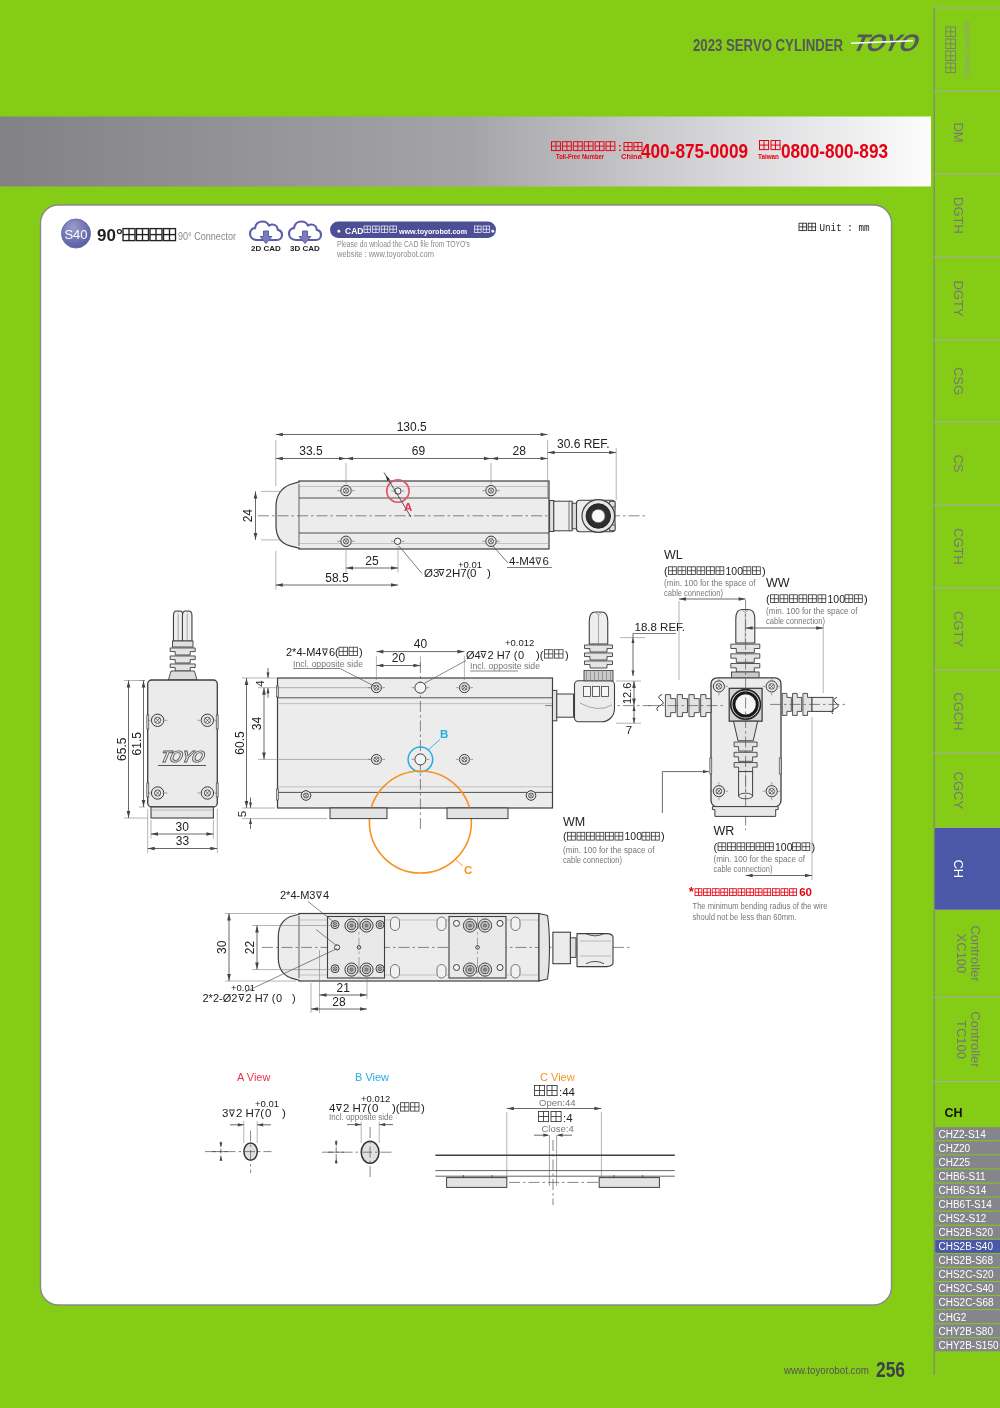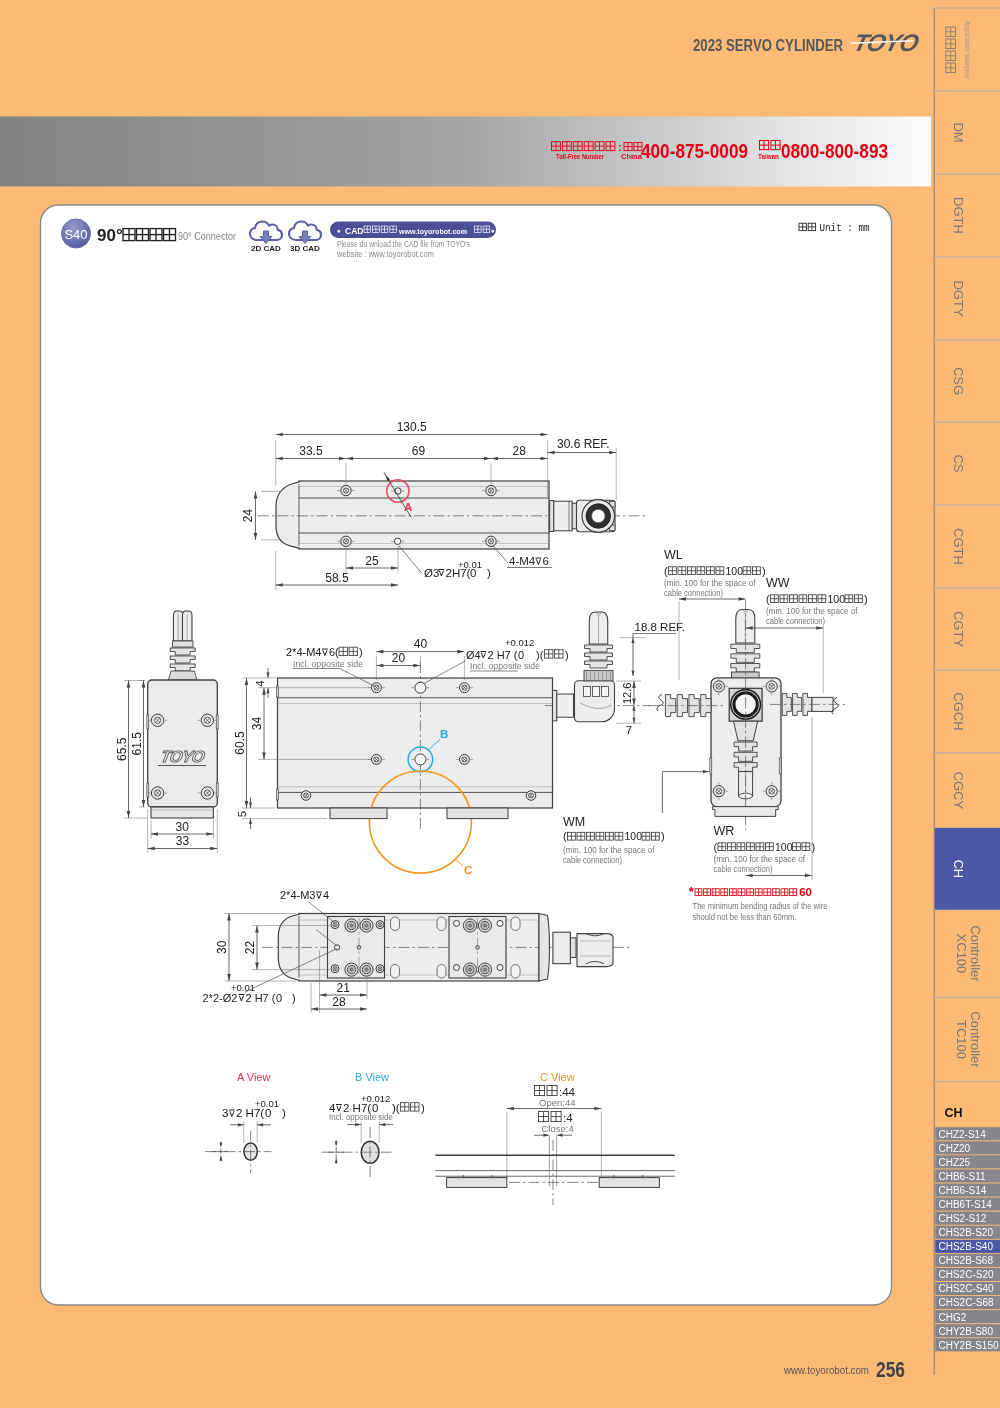--- a/index.html
+++ b/index.html
@@ -1,15 +1,15 @@
 <!DOCTYPE html>
 <html><head><meta charset="utf-8"><title>256</title>
 <style>
 html,body{margin:0;padding:0;background:#fff}
-#page{position:relative;width:1000px;height:1408px;background:#fdba74;overflow:hidden;font-family:"Liberation Sans",sans-serif}
+#page{position:relative;width:1000px;height:1408px;background:#84cc16;overflow:hidden;font-family:"Liberation Sans",sans-serif}
 </style></head>
 <body>
 <div id="page">
 <svg width="1000" height="1408" viewBox="0 0 1000 1408">
 <defs>
 <linearGradient id="gradbar" x1="0" y1="0" x2="1" y2="0">
 <stop offset="0" stop-color="#828285"></stop>
           <stop offset="0.5" stop-color="#a4a4a7"></stop>
           <stop offset="0.78" stop-color="#d8d8da"></stop>
           <stop offset="1" stop-color="#fcfcfd"></stop>

